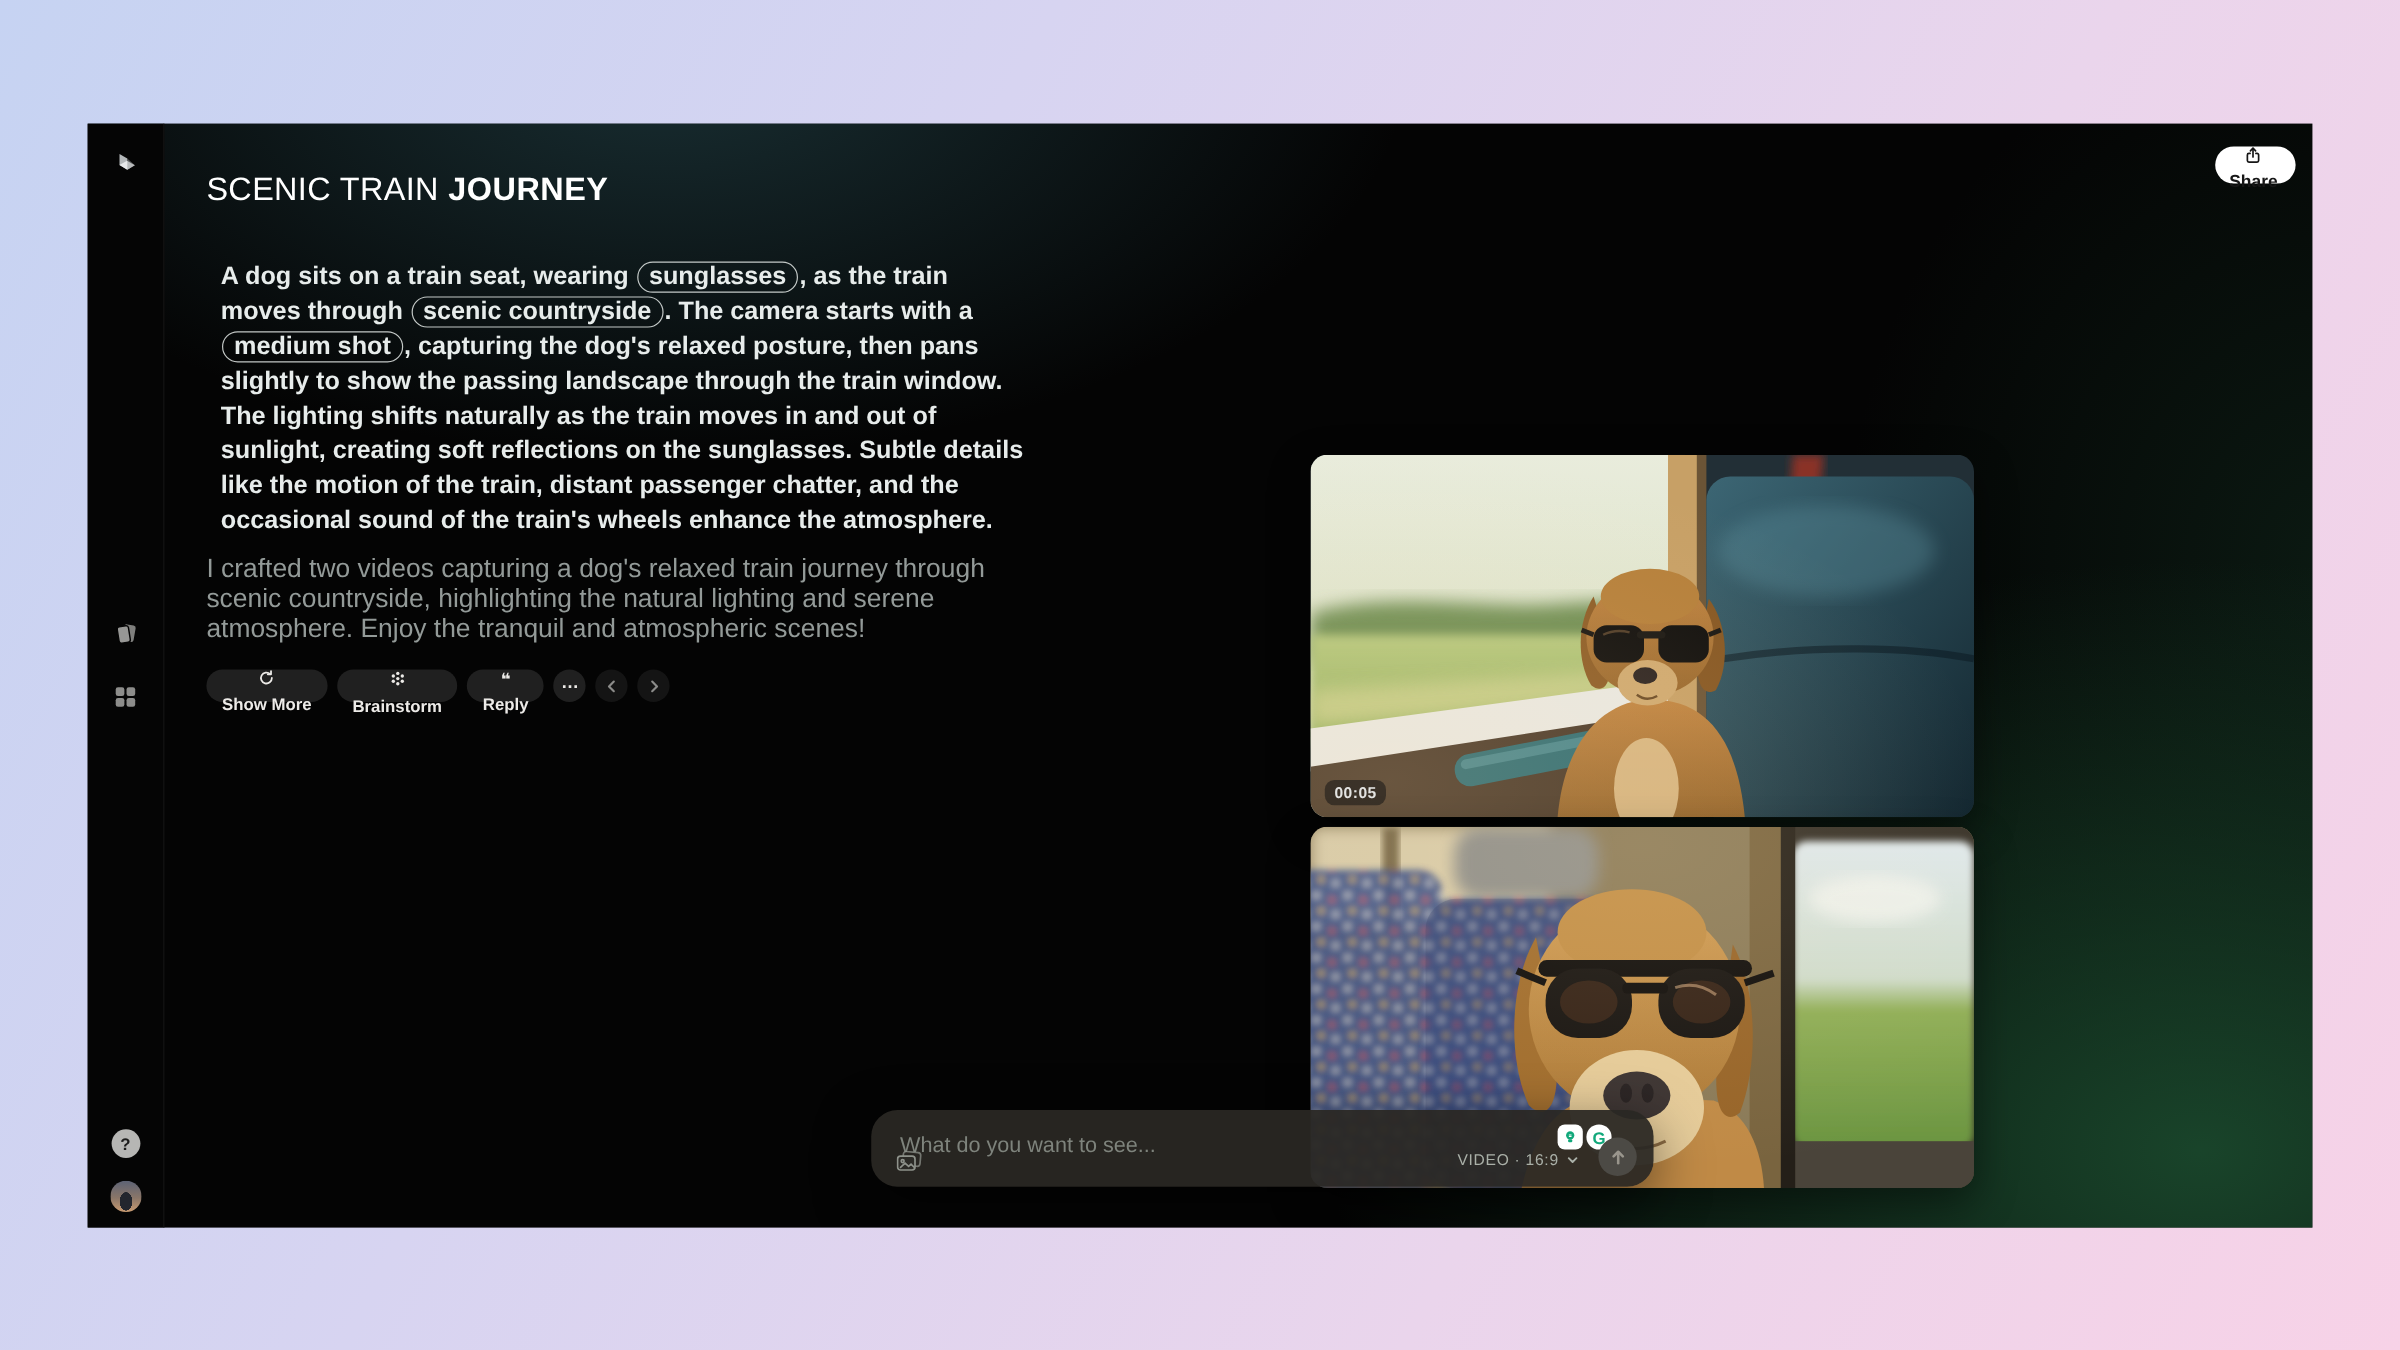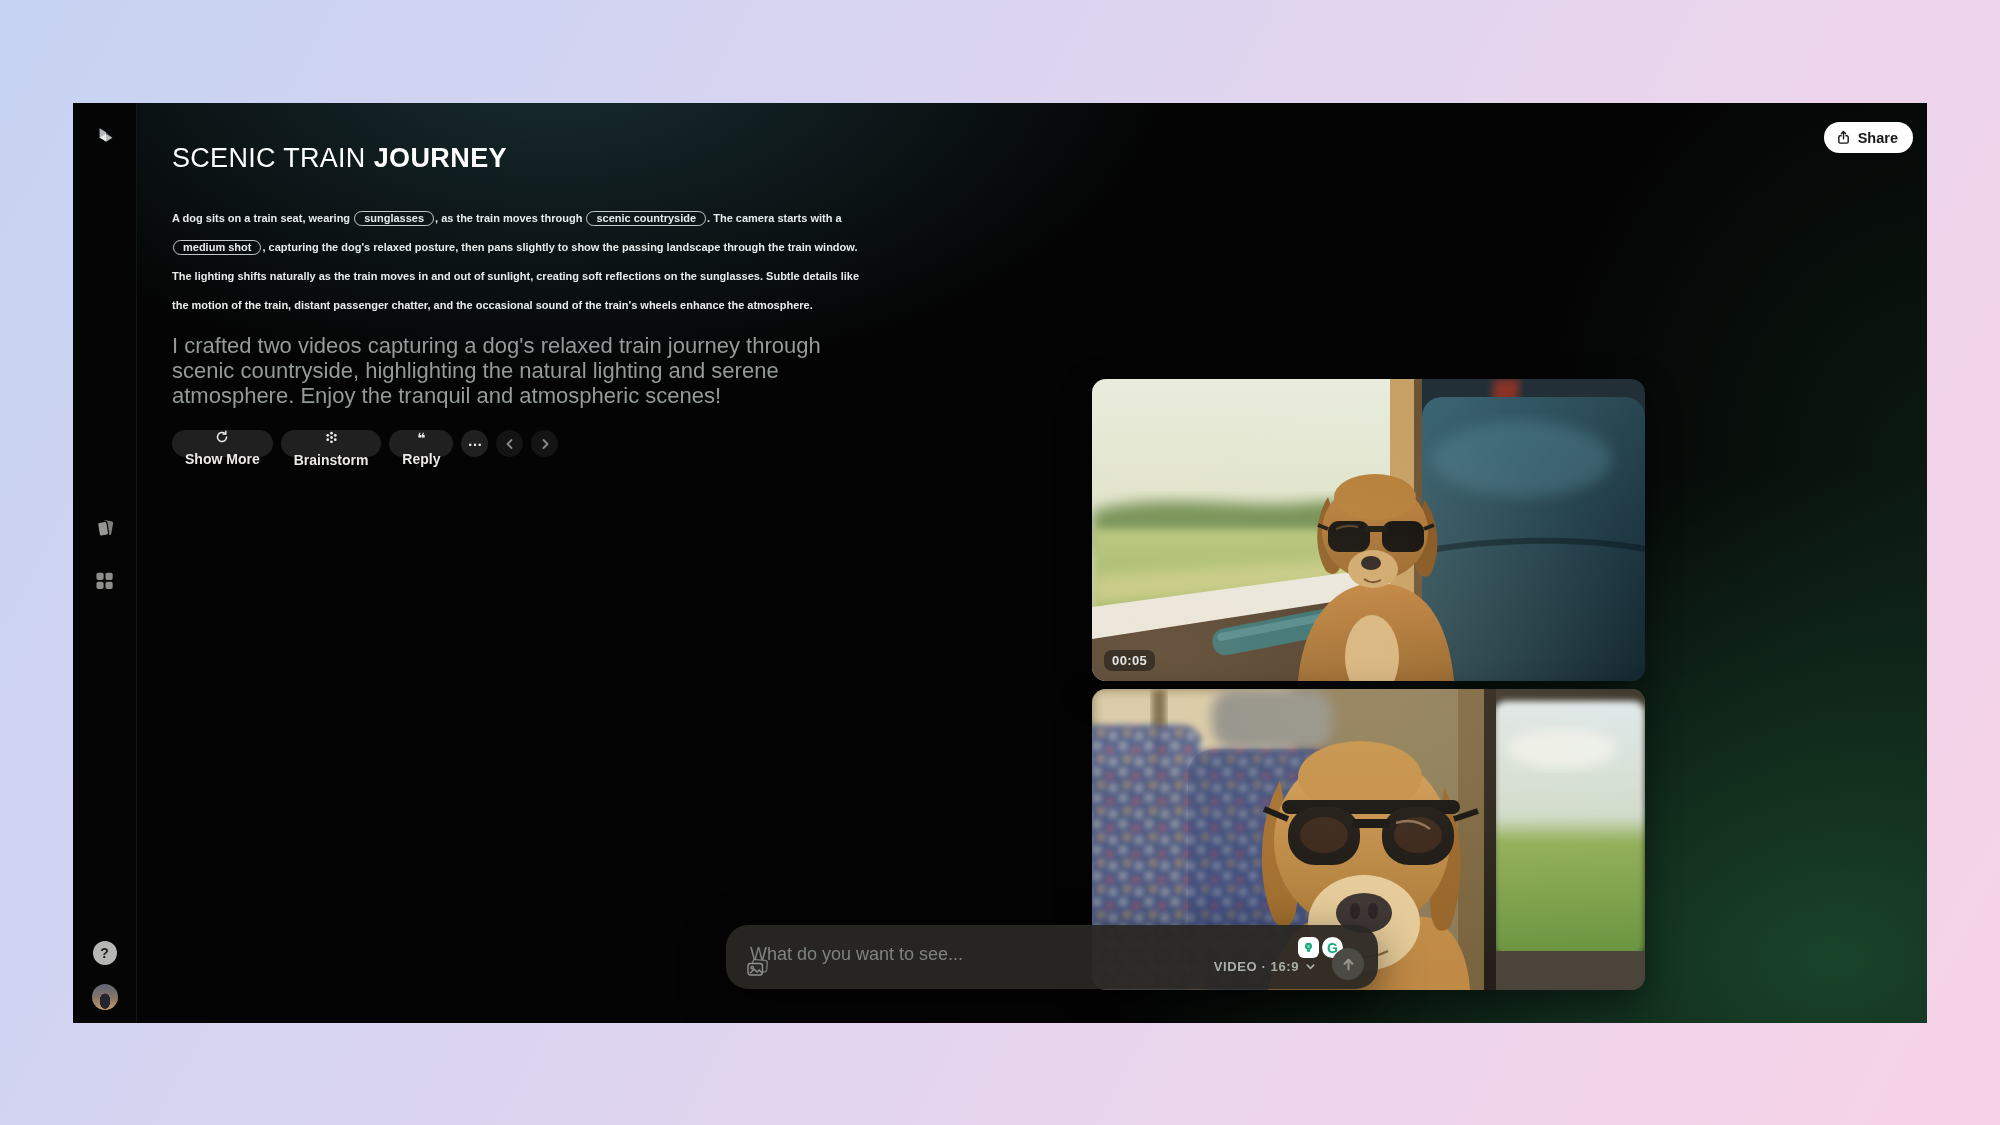--- a/index.html
+++ b/index.html
@@ -30,24 +30,24 @@
   .avatar{width:26px;height:26px;border-radius:50%;
     background:
       radial-gradient(9px 13px at 50% 66%, #23262e 58%, rgba(35,38,46,0) 60%),
       linear-gradient(180deg,#5d6375 0%,#8a7668 55%,#c89b72 100%);}
   
   .page-title{position:absolute;left:99px;top:22px;color:#fff;font-size:27px;letter-spacing:.3px;z-index:4;}
   .page-title .t-reg{font-weight:500;}
   .page-title .t-bold{font-weight:800;margin-left:8px;letter-spacing:.4px;}
   .share-btn{position:absolute;top:19px;right:14px;height:31px;padding:0 15px 0 12px;border:none;
     border-radius:16px;background:#ffffff;color:#161616;font-family:inherit;font-size:14.5px;font-weight:700;
-    display:flex;align-items:center;gap:7px;cursor:pointer;z-index:4;}
+    display:flex;align-items:center;gap:7px;cursor:pointer;z-index:4;flex-direction:column;}
   
   .text-col{position:absolute;left:99px;top:101px;width:697px;z-index:3;}
-  .prompt{color:#e7eceb;font-size:11px;line-height:29px;font-weight:700;margin:0;}
+  .prompt{color:#e7eceb;font-size:21px;line-height:29px;font-weight:700;margin:12px;}
   .chip{border:1.5px solid rgba(235,240,238,.82);border-radius:999px;padding:0 9px 1px;margin:0 1px;}
   .response{color:#939a98;font-size:22px;line-height:25px;font-weight:400;margin:13px 0 0 0;}
   .actions{display:flex;align-items:center;gap:8px;margin-top:22px;}
   .pill{height:27px;border:none;border-radius:14px;background:rgba(255,255,255,.115);color:#eceae7;
     font-family:inherit;font-size:14px;font-weight:700;display:flex;align-items:center;gap:7px;
     padding:0 13px;cursor:pointer;flex-direction:column;}
   .circle-btn{width:27px;height:27px;border:none;border-radius:50%;background:rgba(255,255,255,.115);
     color:#eceae7;display:flex;align-items:center;justify-content:center;cursor:pointer;padding:0;
     font-family:inherit;font-size:15px;font-weight:700;line-height:1;}
   .circle-btn.dim{background:rgba(255,255,255,.065);}
@@ -67,21 +67,21 @@
   .composer-input{position:absolute;left:22px;top:15px;width:420px;height:26px;background:transparent;
     border:none;outline:none;color:#d8dcd6;font-family:inherit;font-size:18px;}
   .composer-input::placeholder{color:#7e837c;}
   .gram-badges{position:absolute;right:35px;top:12px;display:flex;align-items:center;gap:3px;cursor:pointer;}
   .gram-bulb{width:21px;height:21px;border-radius:6px;background:#fff;display:flex;align-items:center;justify-content:center;}
   .gram-g{width:21px;height:21px;border-radius:50%;background:#fff;display:flex;align-items:center;justify-content:center;
     color:#12a87b;font-size:14px;font-weight:800;}
   .media-btn{position:absolute;left:20px;bottom:11px;width:24px;height:20px;background:none;border:none;
     padding:0;cursor:pointer;display:flex;align-items:center;justify-content:center;}
   .mode-dd{position:absolute;right:56px;bottom:14px;display:flex;align-items:center;gap:6px;cursor:pointer;
-    color:#aab0a8;font-size:13px;font-weight:700;letter-spacing:.6px;background:none;border:none;font-family:inherit;}
+    color:#aab0a8;font-size:13px;font-weight:400;letter-spacing:.6px;background:none;border:none;font-family:inherit;}
   .submit-btn{position:absolute;right:14px;bottom:9px;width:32px;height:32px;border-radius:50%;border:none;
     background:#4c4a45;display:flex;align-items:center;justify-content:center;cursor:pointer;padding:0;}
 </style>
 </head>
 <body>
 
 <div class="page-bg">
   <div class="app-window">
 
     <aside class="sidebar">

